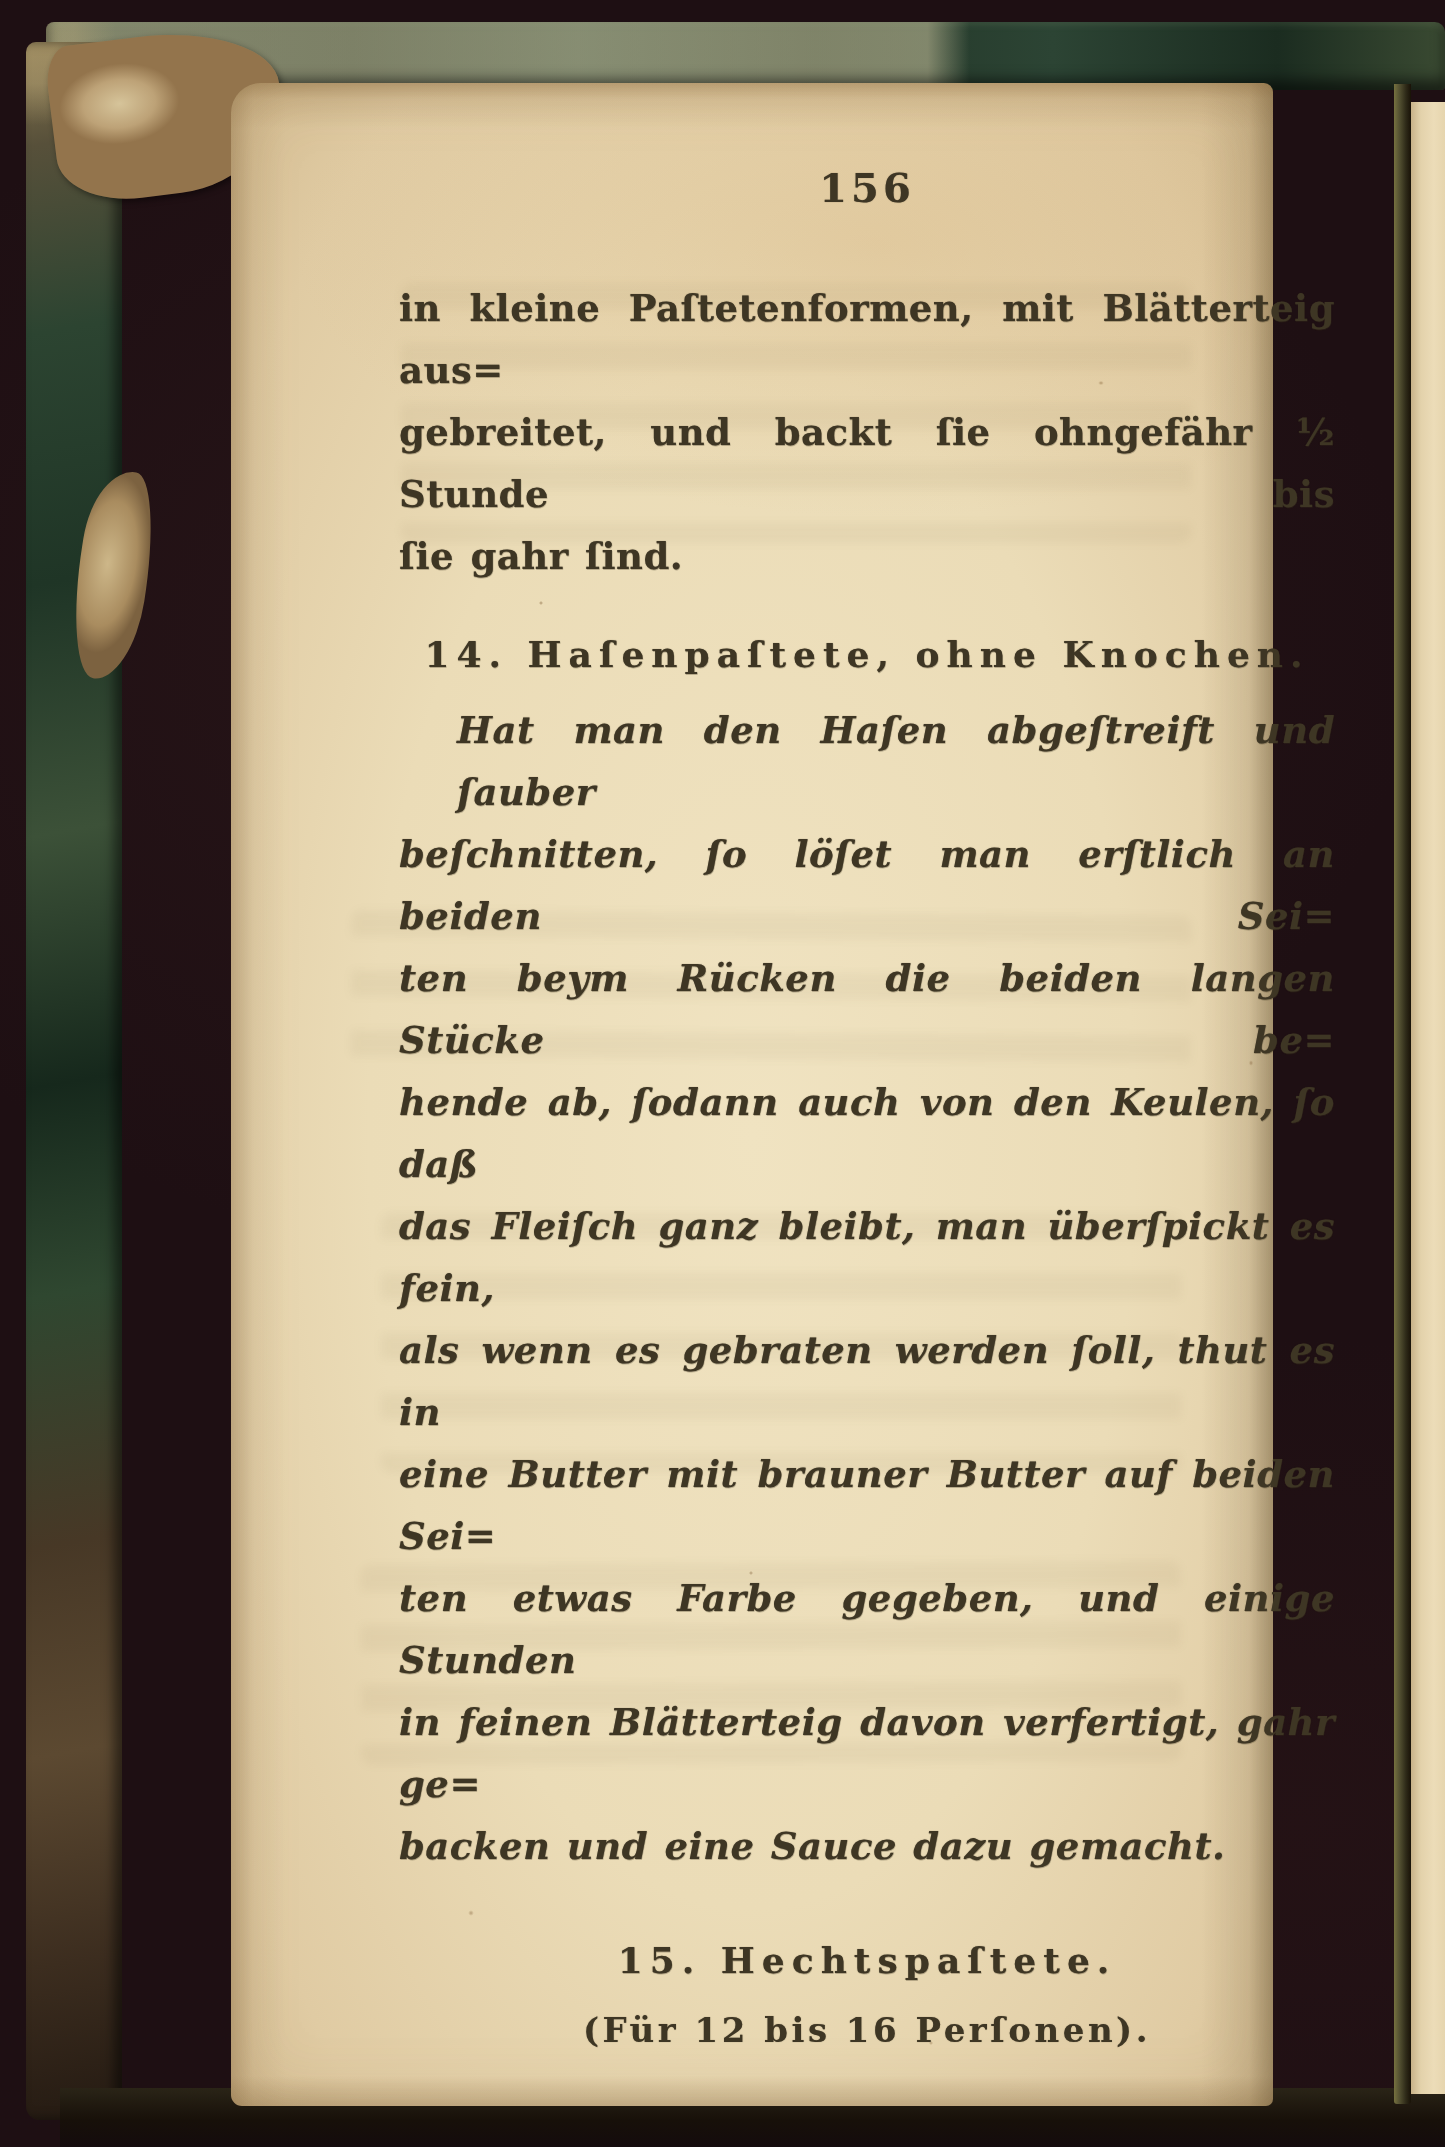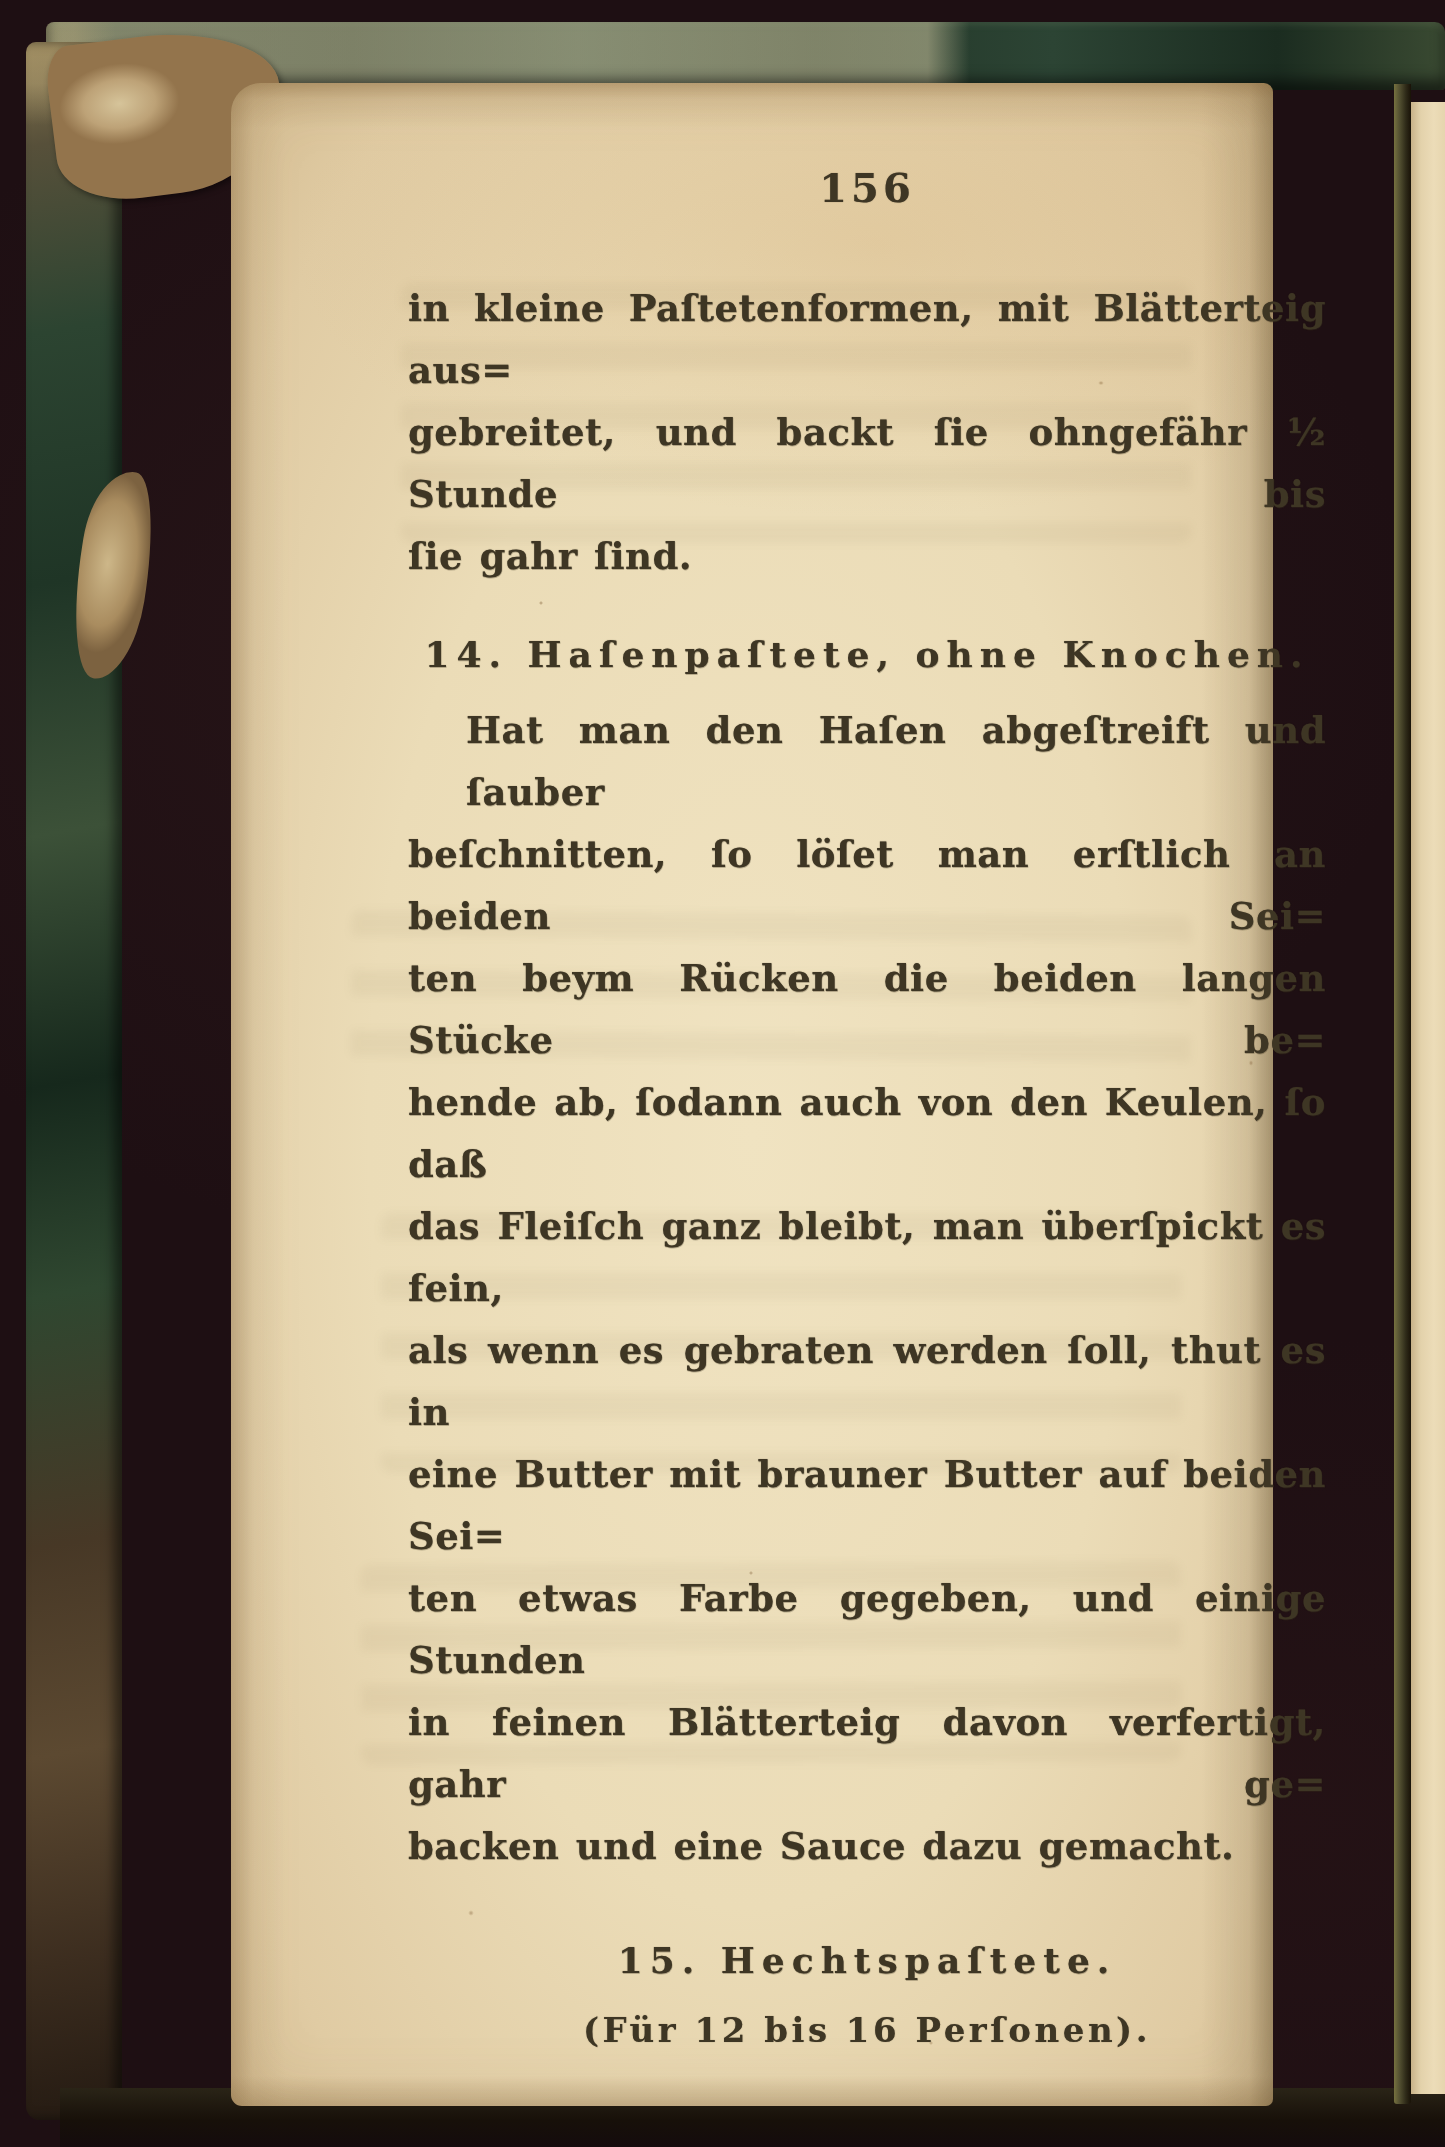--- a/index.html
+++ b/index.html
@@ -102,30 +102,30 @@
     white-space:nowrap_disabled;
   }
   .line.last-left{text-align-last:left;}
   .line.indent{padding-left:58px;}
   .page-number{
     font-weight:700;font-size:40px;line-height:62px;letter-spacing:4px;
     text-align:center;text-align-last:center;
     margin:0 0 58px 0;
     text-shadow:0 0 1px rgba(58,50,32,.55);
   }
-  .para{margin:9px;}
+  .para{margin:0;}
   .p1{margin-bottom:36px;}
   .heading{
     font-weight:700;font-size:36px;line-height:62px;
     text-align:right;text-align-last:center;letter-spacing:7px;
     text-shadow:0 0 1px rgba(58,50,32,.55), .5px .5px 0 rgba(58,50,32,.25);
     margin:0;
   }
   .h14{margin-bottom:14px;}
-  .p2{margin-bottom:52px;}
+  .p2{margin-bottom:52px;font-style:italic;}
   .h15{margin-bottom:8px;}
   .subheading{
     font-weight:700;font-size:34px;line-height:62px;
     text-align:center;text-align-last:center;letter-spacing:3.5px;
     text-shadow:0 0 1px rgba(58,50,32,.55);
     margin:0 0 34px 0;
   }
 </style>
 </head>
 <body>

